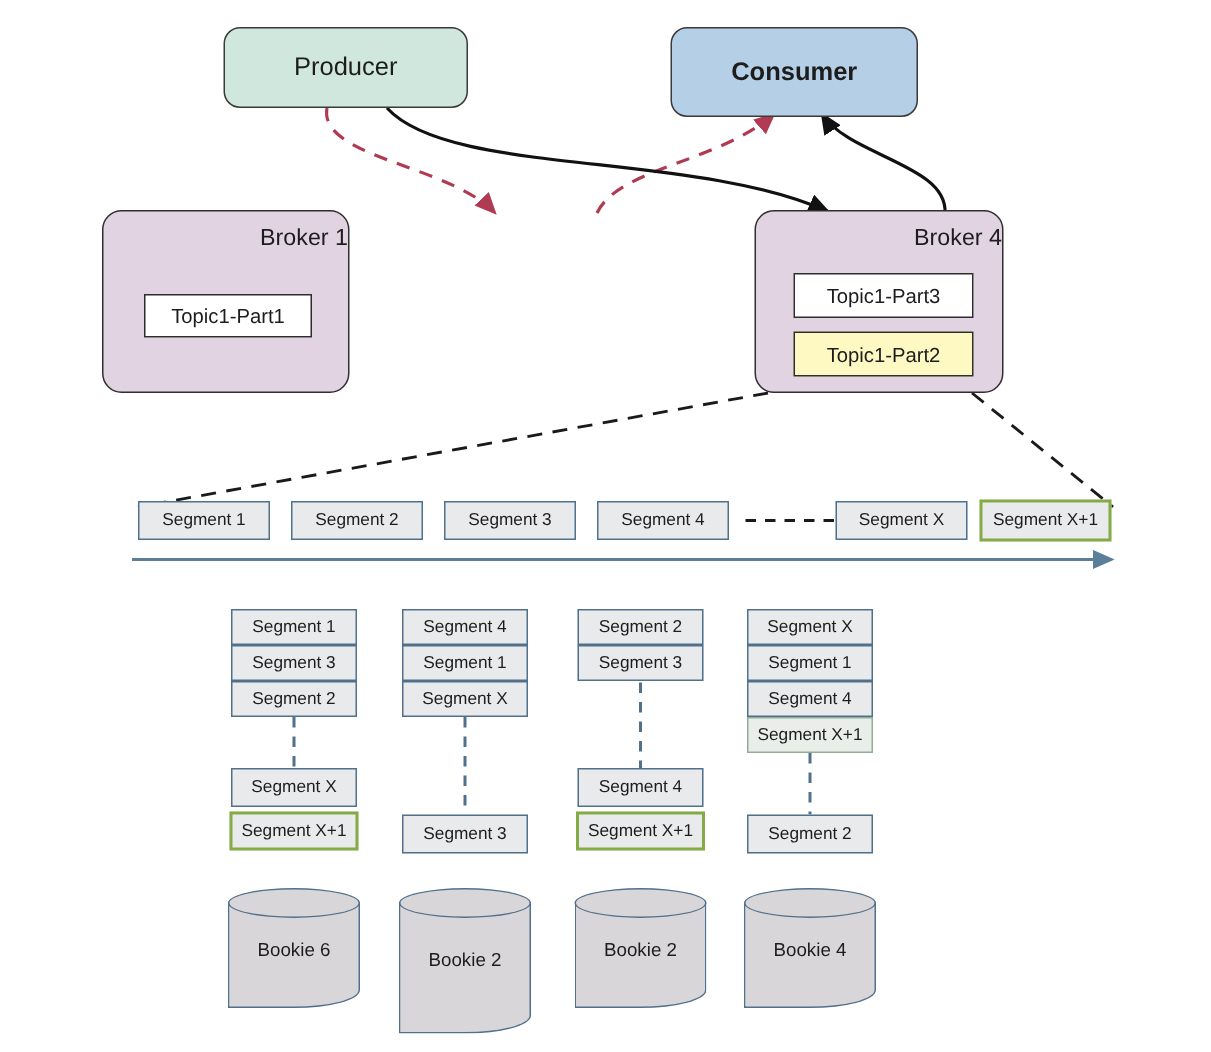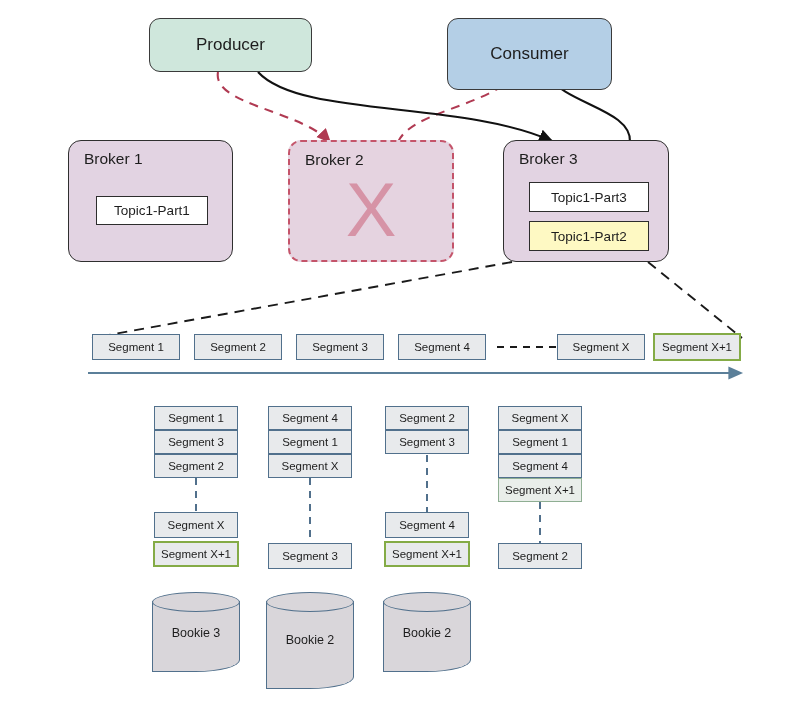--- a/index.html
+++ b/index.html
@@ -10,21 +10,21 @@
   .ctr{display:flex;align-items:center;justify-content:center;text-align:center;}
 
   
   .actor{border:1.6px solid #3a3a3a;border-radius:11px;font-size:17px;margin-left:13px;}
   .producer{background:#cfe7dc;}
   .consumer{background:#b4cfe6;}
 
   
   .broker{background:#e2d3e2;border:1.8px solid #2f2f2f;border-radius:13px;}
   .broker.failed{border:2px dashed #c4546a;background:#e5d3e0;}
-  .broker-title{position:absolute;left:15px;right:0;top:9px;font-size:15.5px;text-align:left;}
+  .broker-title{position:absolute;left:15px;right:0;top:9px;font-size:15.5px;text-align:right;}
   .topicbox{border:1.7px solid #2d2d2d;font-size:13.5px;background:#ffffff;}
   .topicbox.shaded{background:#fef9c3;}
   .xmark{position:absolute;font-size:76px;line-height:1;color:#d693a6;font-weight:400;
          left:0;right:0;text-align:center;font-family:"Liberation Sans",sans-serif;}
 
   
   .seg{border:1.6px solid #51708c;background:#e8eaec;font-size:11.5px;}
   .seg.green{border:2.2px solid #84ab46;}
   .seg.greenish{border:1.4px solid #8fae93;background:#e9eeea;}
 
@@ -79,38 +79,34 @@
     <path d="M196,478 L196,512" stroke="#51708c" stroke-width="2" stroke-dasharray="7,6" fill="none"></path>
     <path d="M310,478 L310,543" stroke="#51708c" stroke-width="2" stroke-dasharray="7,6" fill="none"></path>
     <path d="M427,455 L427,512" stroke="#51708c" stroke-width="2" stroke-dasharray="7,6" fill="none"></path>
     <path d="M540,502 L540,543" stroke="#51708c" stroke-width="2" stroke-dasharray="7,6" fill="none"></path>
   </svg>
 
   <div class="abs actor producer ctr" style="left:136px;top:18px;width:163px;height:54px;">
     <span>Producer</span>
   </div>
 
-  <div class="abs actor consumer ctr" style="left:434px;top:18px;width:165px;height:72px;">
+  <div class="abs actor consumer ctr" style="left:434px;top:18px;width:165px;height:60px;font-weight:bold;">
     <span>Consumer</span>
   </div>
 
   <div class="abs broker" style="left:68px;top:140px;width:165px;height:122px;">
     <div class="broker-title">Broker 1</div>
     <div class="abs topicbox ctr" style="left:27px;top:55px;width:112px;height:29px;">
       <span>Topic1-Part1</span>
     </div>
   </div>
 
-  <div class="abs broker failed" style="left:288px;top:140px;width:166px;height:122px;">
-    <div class="broker-title">Broker 2</div>
-    <div class="xmark" style="top:30px;">X</div>
-  </div>
 
   <div class="abs broker" style="left:503px;top:140px;width:166px;height:122px;">
-    <div class="broker-title">Broker 3</div>
+    <div class="broker-title">Broker 4</div>
     <div class="abs topicbox ctr" style="left:25px;top:41px;width:120px;height:30px;">
       <span>Topic1-Part3</span>
     </div>
     <div class="abs topicbox shaded ctr" style="left:25px;top:80px;width:120px;height:30px;">
       <span>Topic1-Part2</span>
     </div>
   </div>
 
   <div class="abs seg ctr" style="left:92px;top:334px;width:88px;height:26px;">
     <span>Segment 1</span>
@@ -185,26 +181,31 @@
   <div class="abs seg greenish ctr" style="left:498px;top:478px;width:84px;height:24px;">
     <span>Segment X+1</span>
   </div>
   <div class="abs stackcell ctr" style="left:498px;top:543px;width:84px;height:26px;">
     <span>Segment 2</span>
   </div>
 
   <div class="cyl" style="left:152px;top:592px;width:88px;height:80px;">
     <div class="body"></div>
     <div class="top"></div>
-    <div class="lbl">Bookie 3</div>
+    <div class="lbl">Bookie 6</div>
   </div>
   <div class="cyl" style="left:266px;top:592px;width:88px;height:97px;">
     <div class="body"></div>
     <div class="top"></div>
     <div class="lbl">Bookie 2</div>
   </div>
   <div class="cyl" style="left:383px;top:592px;width:88px;height:80px;">
     <div class="body"></div>
     <div class="top"></div>
     <div class="lbl">Bookie 2</div>
   </div>
+  <div class="cyl" style="left:496px;top:592px;width:88px;height:80px;">
+    <div class="body"></div>
+    <div class="top"></div>
+    <div class="lbl">Bookie 4</div>
+  </div>
 
 </div>
 
 </body></html>

